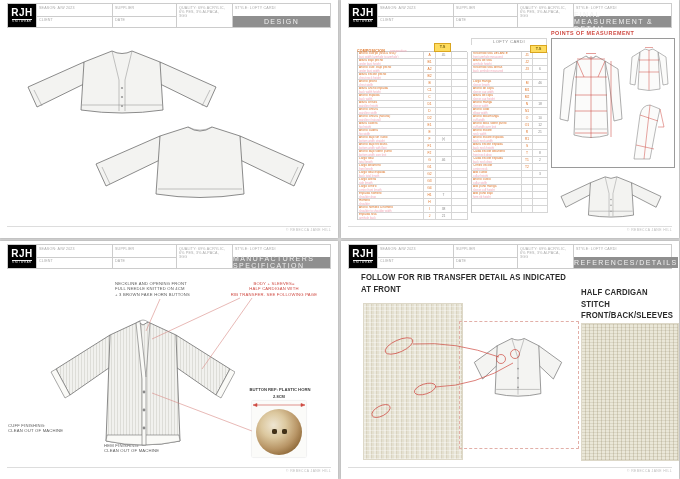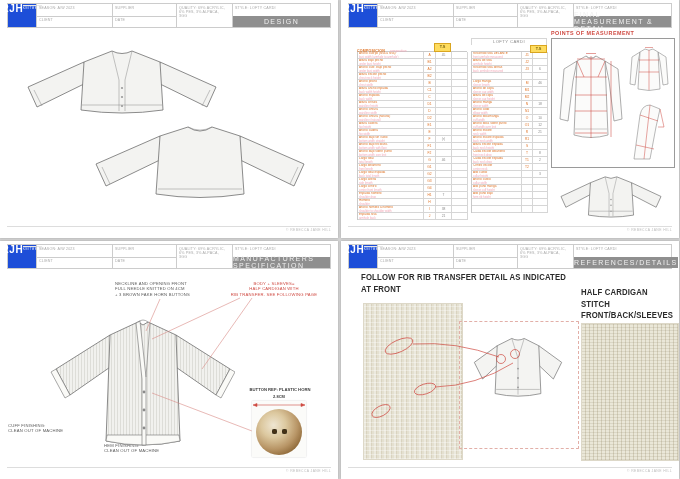--- a/index.html
+++ b/index.html
@@ -4,21 +4,21 @@
 <style>
   html,body{margin:0;padding:0;background:#e6e6e6;font-family:"Liberation Sans",sans-serif;}
   .sheet{position:relative;width:680px;height:479px;background:#d4d4d4;overflow:hidden;}
   .page{position:absolute;width:338px;height:238px;background:#ffffff;box-shadow:0 0 2px rgba(0,0,0,.25);overflow:hidden;}
   #p1{left:0;top:0}#p2{left:341px;top:0}#p3{left:0;top:241px}#p4{left:341px;top:241px}
 
   
   .hdr{position:absolute;left:7px;top:3px;right:7px;height:23px;display:grid;
        grid-template-columns:28px 76px 64px 56px 1fr;grid-template-rows:11.5px 11.5px;
        border:0.5px solid #cccccc;background:#fff;}
-  .logo{grid-area:1/1/3/2;background:#1d4ed8;color:#fff;display:flex;flex-direction:row;justify-content:center;}
+  .logo{grid-area:1/1/3/2;background:#000000;color:#fff;display:flex;flex-direction:column;align-items:center;justify-content:center;}
   .logo .big{font-size:10px;font-weight:bold;letter-spacing:.5px;line-height:10px;}
   .logo .sub{font-size:2.6px;letter-spacing:.7px;border-top:.5px solid #e8e8e8;margin-top:1px;padding-top:.5px;}
   .hcell{border-left:.5px solid #cccccc;border-top:.5px solid #cccccc;font-size:3.6px;color:#a9a9a9;
          padding:1.5px 2px;line-height:1.25;overflow:hidden;letter-spacing:.2px;}
   .hc-r1{border-top:none;}
   .qcell{grid-area:1/4/3/5;white-space:pre-line;}
   .titlebar{grid-area:2/5/3/6;background:#8f8f8f;color:#f0f0f0;display:flex;align-items:center;justify-content:center;
             font-size:7px;letter-spacing:1.4px;border-left:.5px solid #cccccc;}
   
   .pfoot{position:absolute;left:7px;right:7px;bottom:6px;border-top:.6px solid #dddddd;}

